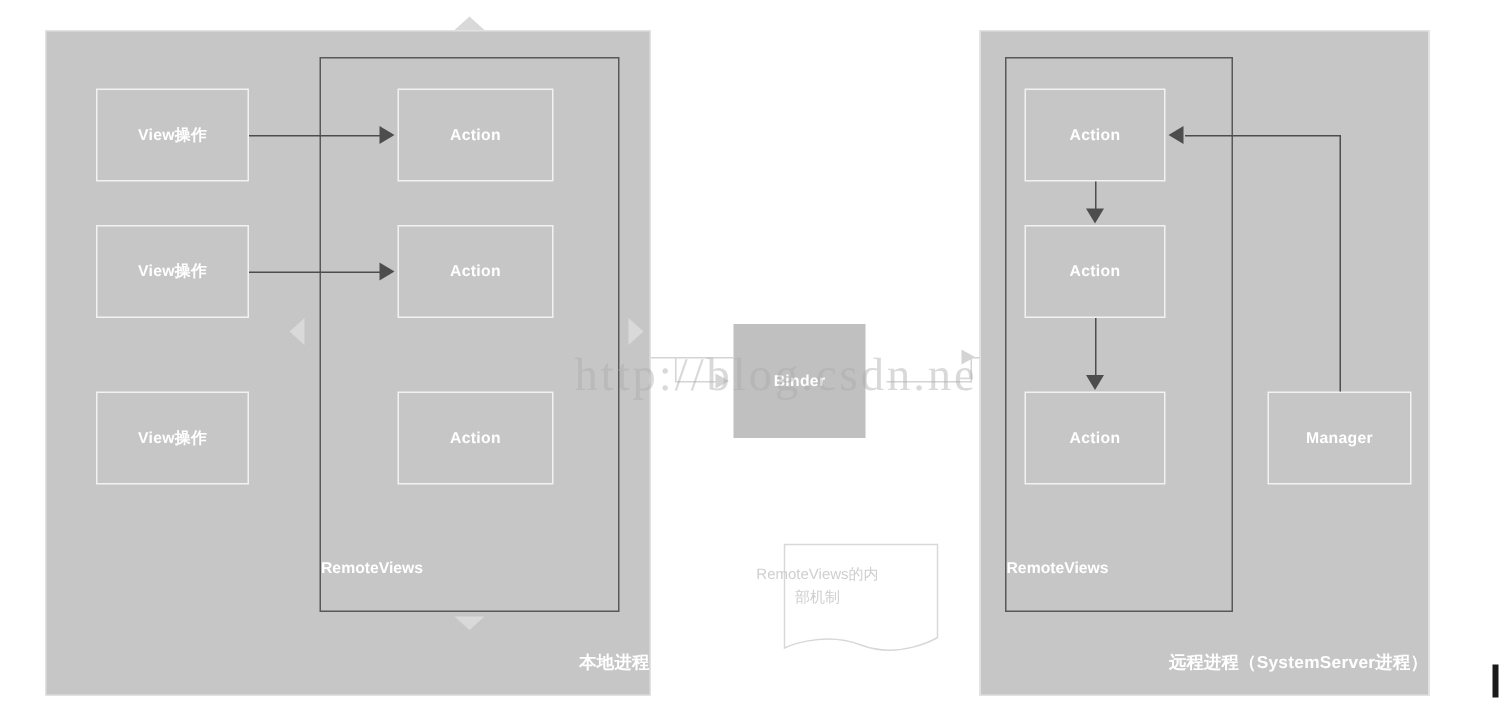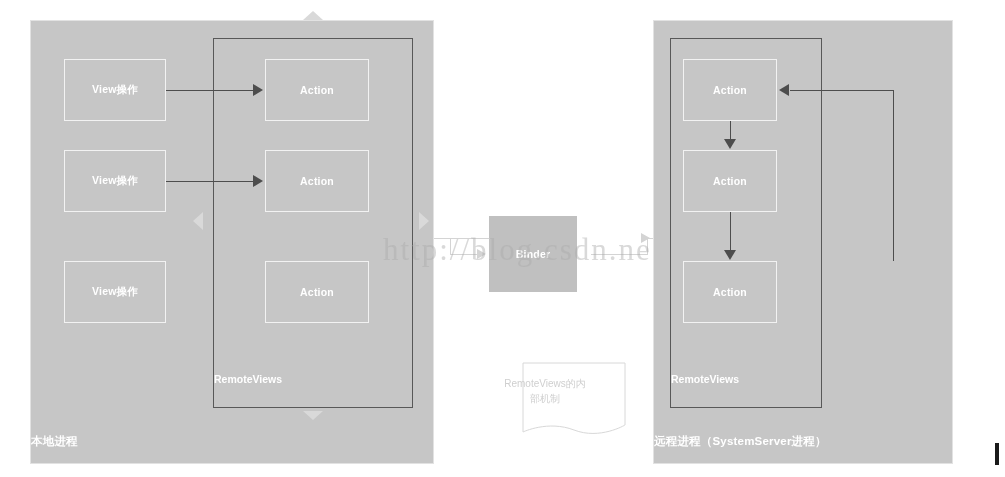--- a/index.html
+++ b/index.html
@@ -20,21 +20,21 @@
     background:#c6c6c6;
     border:1px solid #e2e2e2;
     box-sizing:border-box;
   }
   #panel-local{ left:30px; top:20px; width:404px; height:444px; }
   #panel-remote{ left:653px; top:20px; width:300px; height:444px;padding-left:16px; }
 
   .panel-label{
     position:absolute;
     left:0; right:0;
-    text-align:left;
+    text-align:right;
     color:#ffffff;
     font-size:11.5px;
     font-weight:bold;
     letter-spacing:.2px;
     white-space:nowrap;
   }
   #panel-local .panel-label{ bottom:14px; }
   #panel-remote .panel-label{ bottom:14px; }
 
   
@@ -265,20 +265,23 @@
   <div class="node" id="action-r-1">
     <span>Action</span>
   </div>
   <div class="node" id="action-r-2">
     <span>Action</span>
   </div>
   <div class="node" id="action-r-3">
     <span>Action</span>
   </div>
 
+  <div class="node" id="manager">
+    <span>Manager</span>
+  </div>
 
   <div class="line-v" style="left:730px; top:121px; height:19px;"></div>
   <div class="arrow-down" style="left:724px; top:139px;"></div>
 
   <div class="line-v" style="left:730px; top:212px; height:39px;"></div>
   <div class="arrow-down" style="left:724px; top:250px;"></div>
 
   <div class="line-v" style="left:893px; top:90px; height:171px;"></div>
   <div class="line-h" style="left:790px; top:90px; width:104px;"></div>
   <div class="arrow-left" style="left:779px; top:84px;"></div>

